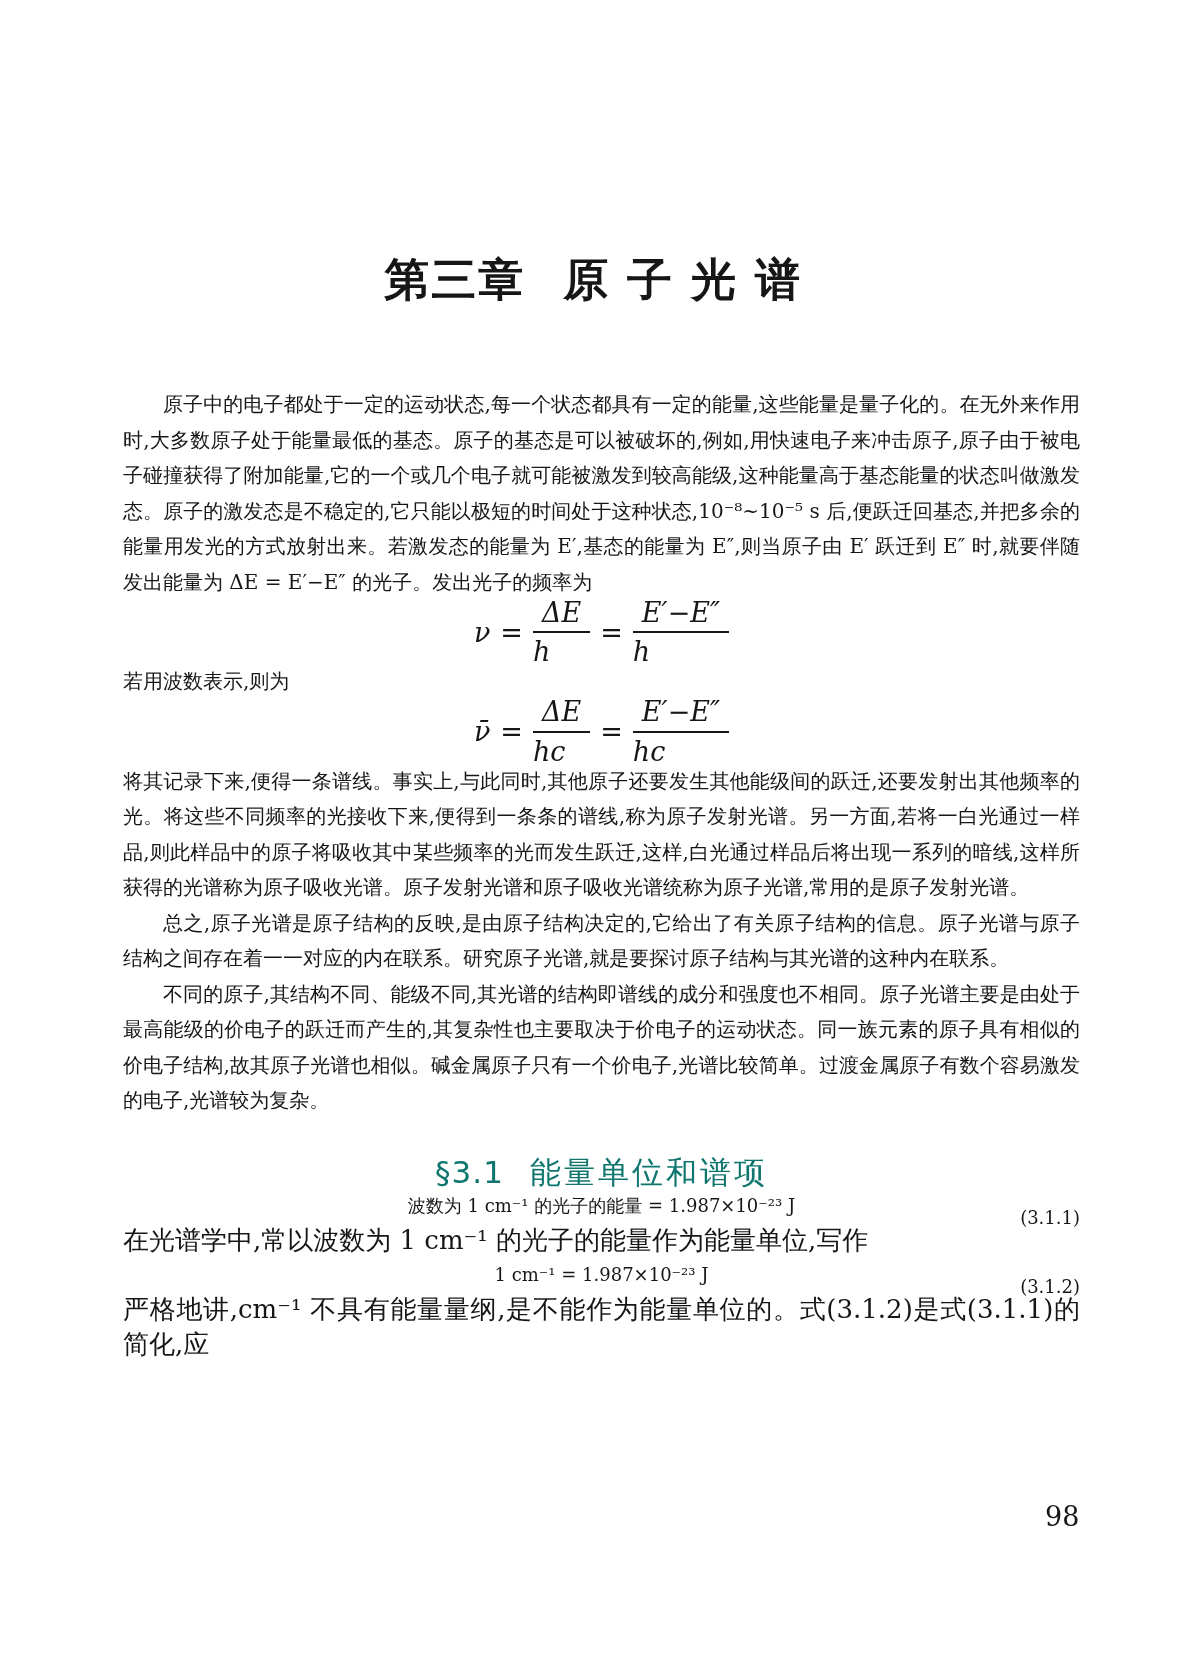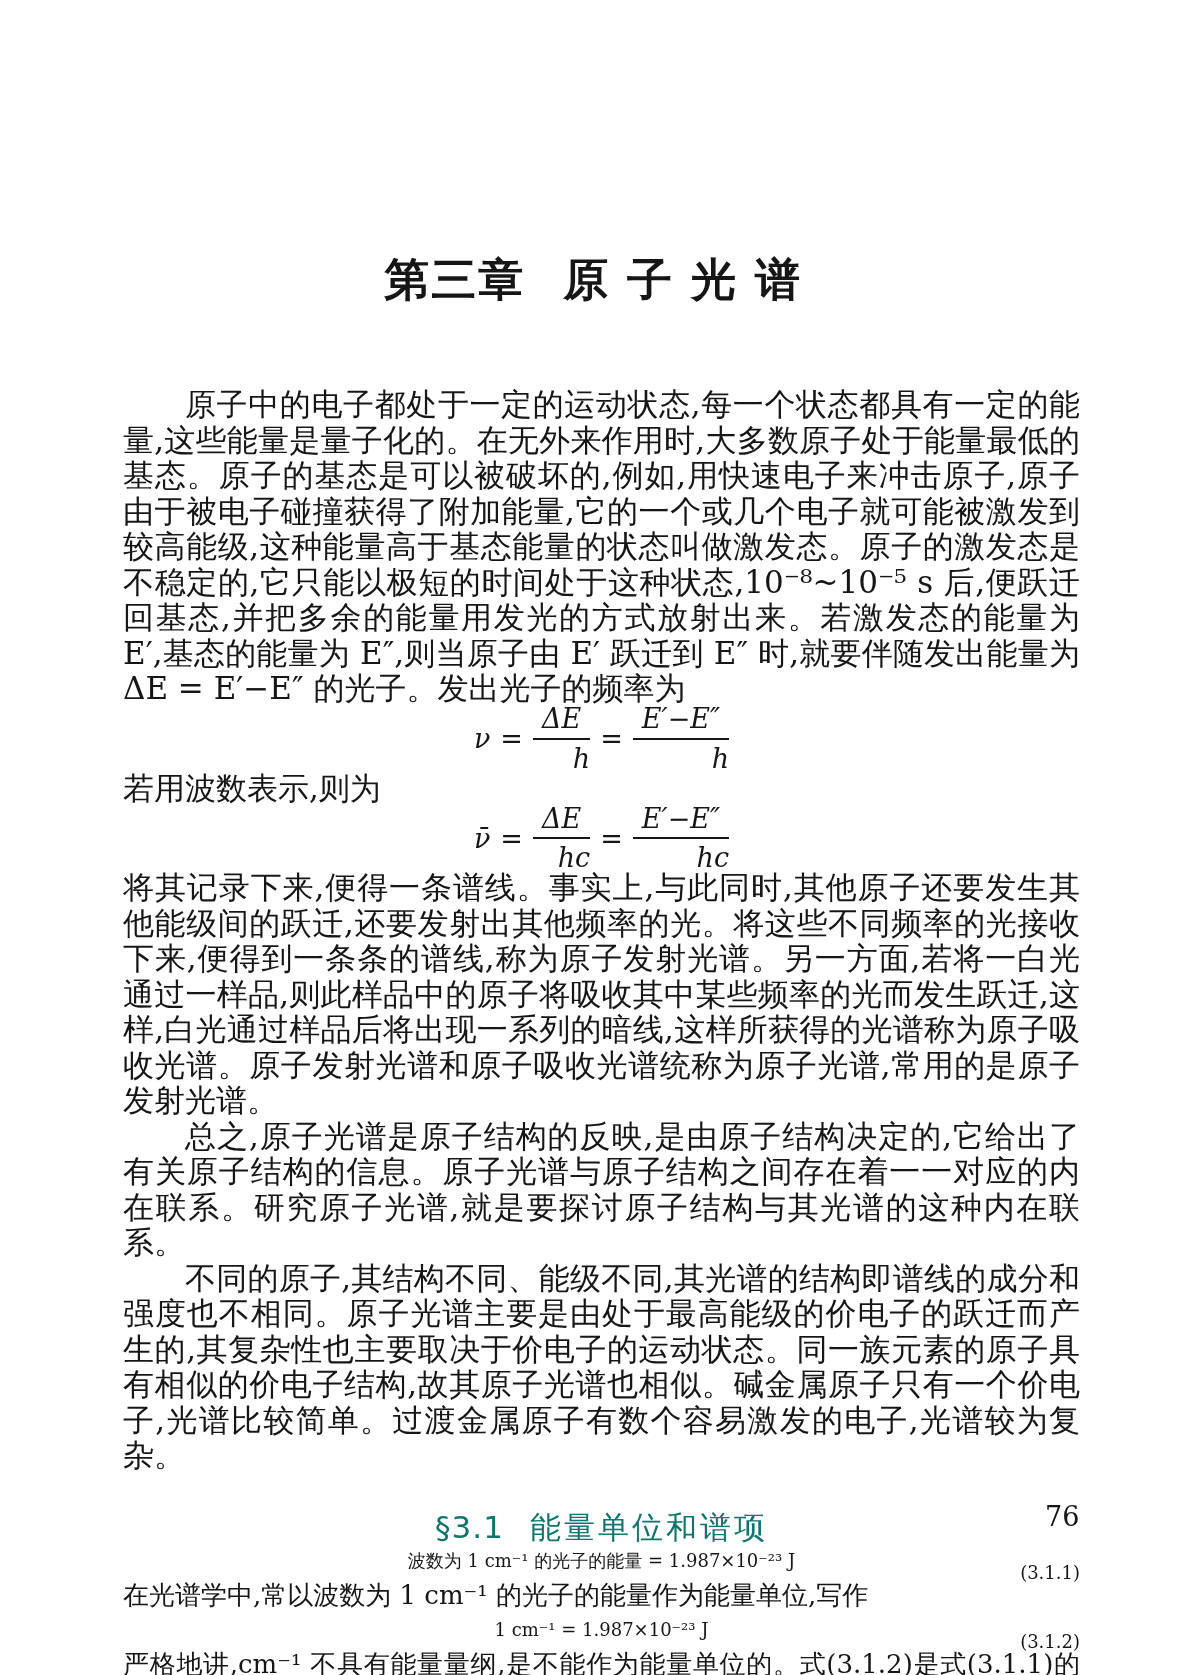--- a/index.html
+++ b/index.html
@@ -24,37 +24,37 @@
     margin:256px 0 0 0;
     text-align:center;
     font-size:45px;
     line-height:48px;
     font-weight:700;
     letter-spacing:2px;
     white-space:nowrap;
   }
   .chapter-title .chapter-name { margin-left:38px; letter-spacing:0.42em; }
   .body-text {
-    font-size:31px;
+    font-size:20px;
     line-height:35.5px;
     text-align:justify;
     margin:0;
   }
   .indent { text-indent:2em; }
   .first-para { margin-top:83px; }
   .formula-line {
     height:64px;
     display:flex;
     align-items:center;
     justify-content:center;
     font-size:27px;
   }
   .formula-line .var { font-style:italic; }
   .formula-line .rel { margin:0 10px; }
-  .frac { display:inline-block; vertical-align:middle; text-align:right; line-height:1.15; }
+  .frac { display:inline-block; vertical-align:middle; text-align:left; line-height:1.15; }
   .frac .num { display:block; padding:0 9px 3px; border-bottom:2px solid #161616; font-style:italic; }
   .frac .den { display:block; padding-top:3px; font-style:italic; }
   .section-heading {
     margin:36px 0 0 0;
     text-align:center;
     font-family:"DejaVu Sans","Liberation Sans",sans-serif;
     font-weight:400;
     font-size:31px;
     line-height:34px;
     letter-spacing:3px;
@@ -134,14 +134,14 @@
 
     <div class="eq-line">
       <span>1 cm⁻¹ = 1.987×10⁻²³ J</span>
       <span class="eq-number">(3.1.2)</span>
     </div>
 
     <p class="body-text section-text">严格地讲,cm⁻¹ 不具有能量量纲,是不能作为能量单位的。式(3.1.2)是式(3.1.1)的简化,应</p>
 
   </div>
 
-  <div class="page-number">76</div>
+  <div class="page-number">98</div>
 </div>
 
 </body></html>

